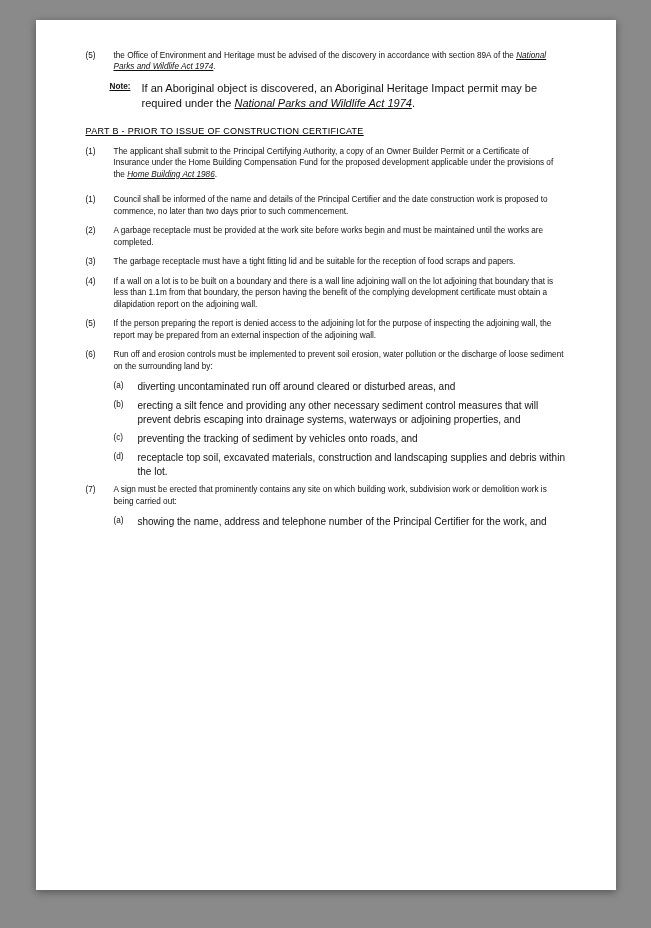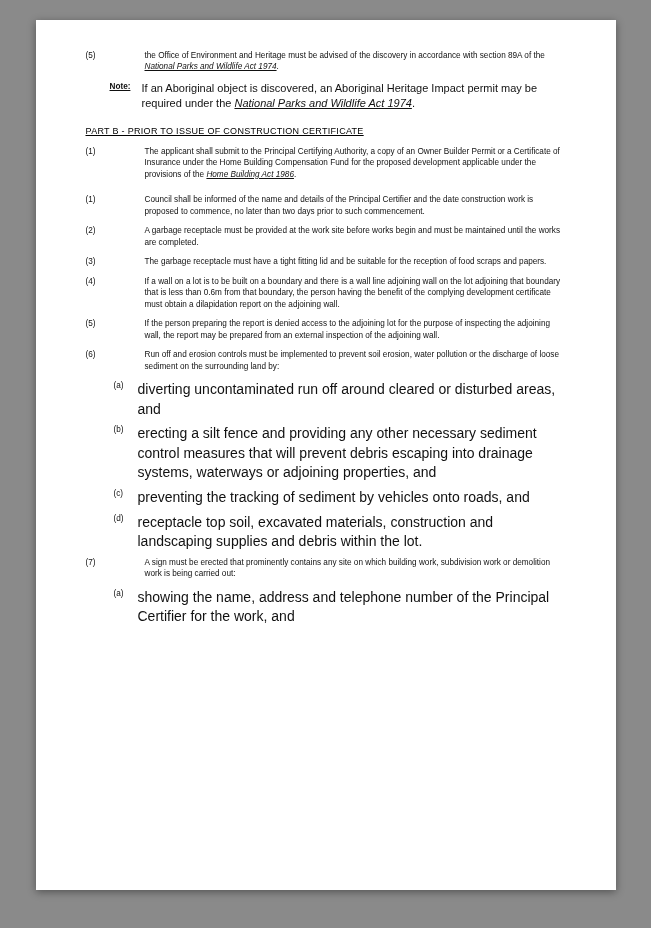--- a/index.html
+++ b/index.html
@@ -52,21 +52,20 @@
       font-size: 8.2px;
       color: #111;
       flex-shrink: 0;
     }
 
     .item-text {
       flex: 1;
       font-size: 8.2px;
       line-height: 1.4;
       color: #111;
-      margin-left: 31px;
     }
 
     .note-row {
       display: flex;
       margin-bottom: 12px;
       font-size: 8.2px;
       line-height: 1.4;
       color: #111;
     }
 
@@ -96,21 +95,21 @@
 
     .sub-item-num {
       min-width: 24px;
       font-size: 8.2px;
       color: #111;
       flex-shrink: 0;
     }
 
     .sub-item-text {
       flex: 1;
-      font-size: 14px;
+      font-size: 10px;
       line-height: 1.4;
     }
 
     .italic-link {
       font-style: italic;
       text-decoration: underline;
     }
   </style>
 </head>
 <body>
@@ -162,21 +161,21 @@
     <div class="item-row">
       <span class="item-num">(3)</span>
       <span class="item-text">
         The garbage receptacle must have a tight fitting lid and be suitable for the reception of food scraps and papers.
       </span>
     </div>
 
     <div class="item-row">
       <span class="item-num">(4)</span>
       <span class="item-text">
-        If a wall on a lot is to be built on a boundary and there is a wall line adjoining wall on the lot adjoining that boundary that is less than 0.6m from that boundary, the person having the benefit of the complying development certificate must obtain a dilapidation report on the adjoining wall.
+        If a wall on a lot is to be built on a boundary and there is a wall line adjoining wall on the lot adjoining that boundary that is less than 1.1m from that boundary, the person having the benefit of the complying development certificate must obtain a dilapidation report on the adjoining wall.
       </span>
     </div>
 
     <div class="item-row">
       <span class="item-num">(5)</span>
       <span class="item-text">
         If the person preparing the report is denied access to the adjoining lot for the purpose of inspecting the adjoining wall, the report may be prepared from an external inspection of the adjoining wall.
       </span>
     </div>
 

